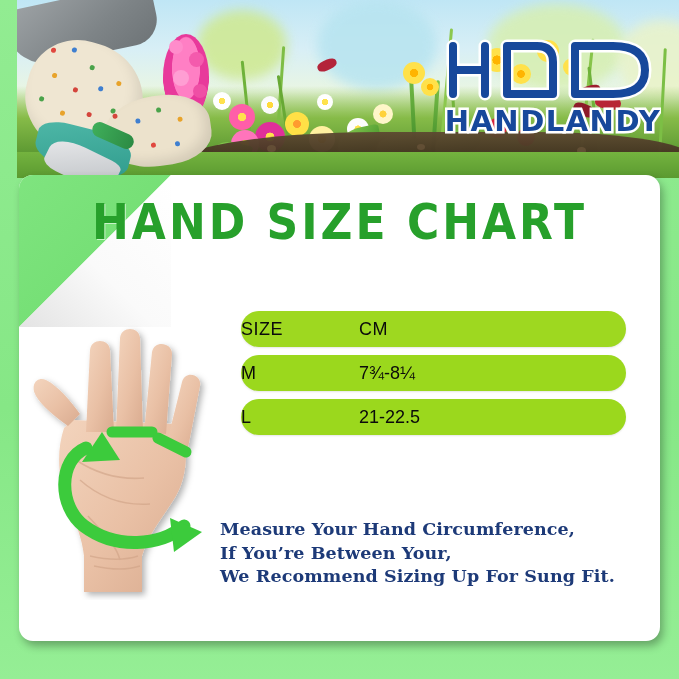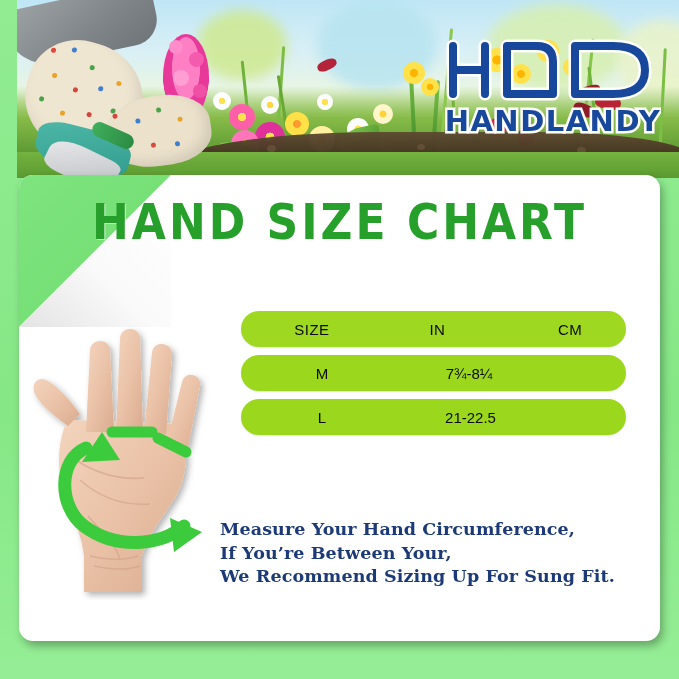--- a/index.html
+++ b/index.html
@@ -88,22 +88,22 @@
   
   .hand{position:absolute;left:24px;top:320px;width:206px;height:280px;}
   .hand svg{display:block;}
 
   
   .table{position:absolute;left:241px;top:311px;width:385px;}
   .row{height:36px;border-radius:18px;background:#9bd81d;
        display:flex;align-items:center;margin-bottom:8px;
        box-shadow:0 1px 2px rgba(0,0,0,.10);}
   .row.head{background:#9ed820;}
-  .c{font-size:15px;color:#0b0b0b;font-weight:400;
-     font-family:"Liberation Sans", sans-serif;text-align:center;margin-left:22px;}
+  .c{font-size:18px;color:#0b0b0b;font-weight:400;
+     font-family:"Liberation Sans", sans-serif;text-align:left;}
   .c1{width:118px;}
   .c2{width:132px;}
   .c3{width:135px;}
   .head .c{font-weight:400;letter-spacing:.5px;}
 
   
   .note{position:absolute;left:212px;top:518px;width:430px;
      font-family:"DejaVu Serif", serif;
      font-size:17.5px;line-height:23.5px;color:#1d3a78;font-weight:700;
      letter-spacing:.1px;}
@@ -286,21 +286,20 @@
 
         <path d="M88 112 L128 112" stroke="#3ccb3c" stroke-width="11" stroke-linecap="round" fill="none"></path>
         <path d="M134 118 L162 132" stroke="#3ccb3c" stroke-width="11" stroke-linecap="round" fill="none"></path>
       </g>
     </svg>
   </div>
 
   <div class="table">
     <div class="row head">
       <div class="c c1">SIZE</div>
-      <div class="c c2">IN</div>
       <div class="c c3">CM</div>
     </div>
     <div class="row">
       <div class="c c1">M</div>
       <div class="c c2">7¾-8¼</div>
     </div>
     <div class="row">
       <div class="c c1">L</div>
       <div class="c c3">21-22.5</div>
     </div>

